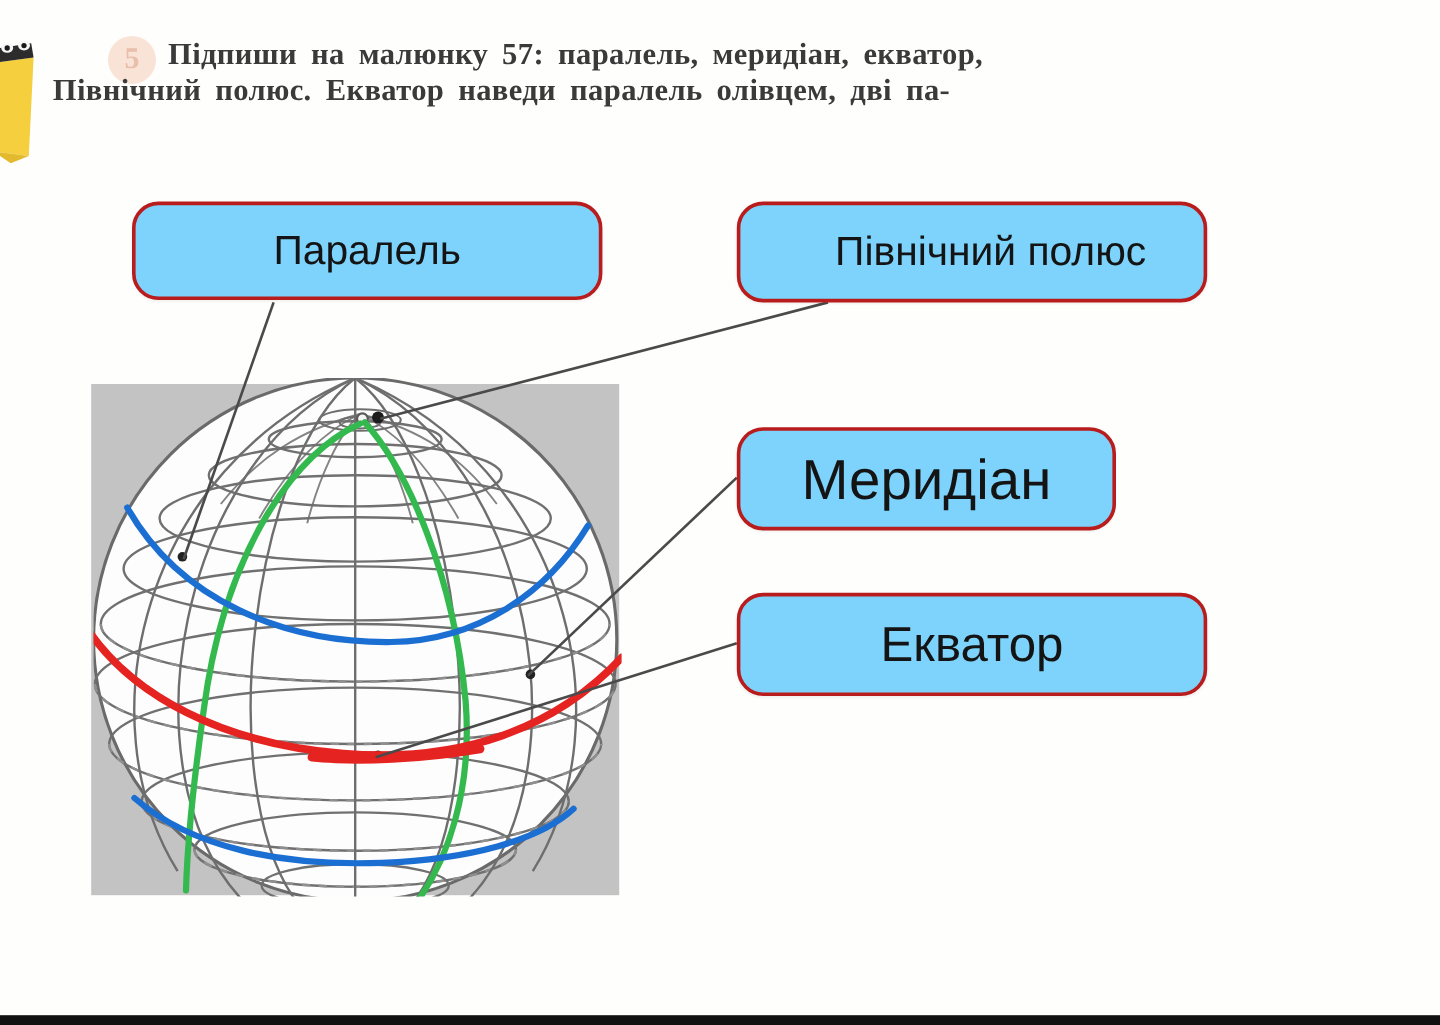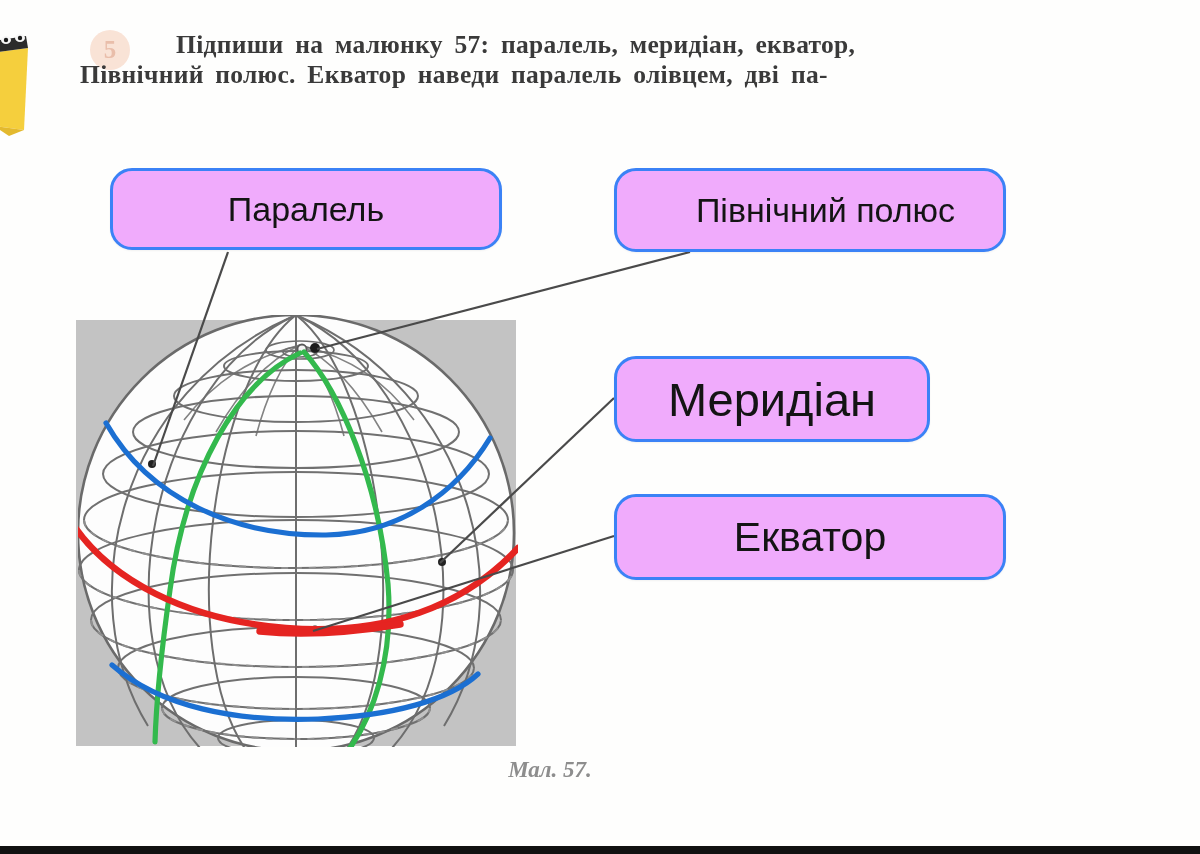--- a/index.html
+++ b/index.html
@@ -51,32 +51,32 @@
     left: 44px;
     top: 30px;
     width: 1105px;
     font-family: "Liberation Serif", serif;
     font-weight: bold;
     font-size: 25.5px;
     line-height: 30px;
     color: #3a3a3a;
     letter-spacing: .3px;
   }
-  #task-text .ln { display: block; white-space: nowrap; margin-left: 36px; }
+  #task-text .ln { display: block; white-space: nowrap; }
   #task-text .ln1 { text-indent: 96px; word-spacing: 5px; }
   #task-text .ln2 { word-spacing: 5px; }
   #task-text .ln3 { word-spacing: 4px; }
 
   
   .callout {
     position: absolute;
     box-sizing: border-box;
-    border: 3px solid #3b82f6;
+    border: 3px solid #b91c1c;
     border-radius: 22px;
-    background: #f0abfc;
+    background: #7dd3fc;
     display: flex;
     align-items: center;
     justify-content: center;
     color: #141414;
     font-family: "Liberation Sans", sans-serif;
     box-shadow: 0 1px 2px rgba(0,0,0,.05);
   }
   #callout-parallel      { left: 110px;  top: 168px; width: 392px; height: 82px;  font-size: 34px; }
   #callout-north-pole    { left: 614px;  top: 168px; width: 392px; height: 84px;  font-size: 34px; padding-left: 31px; }
   #callout-meridian      { left: 614px;  top: 356px; width: 316px; height: 86px;  font-size: 47px; }
@@ -238,17 +238,16 @@
   </div>
 
   <div class="callout" id="callout-meridian">
     <span>Меридіан</span>
   </div>
 
   <div class="callout" id="callout-equator">
     <span>Екватор</span>
   </div>
 
-  <div id="figure-caption">Мал. 57.</div>
 
   <div id="bottom-bar"></div>
 
 </div>
 
 </body></html>

